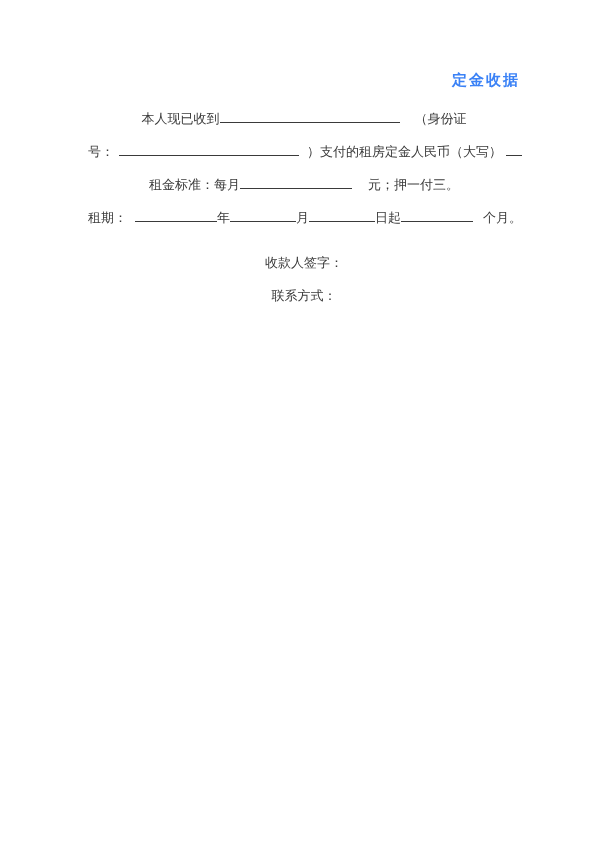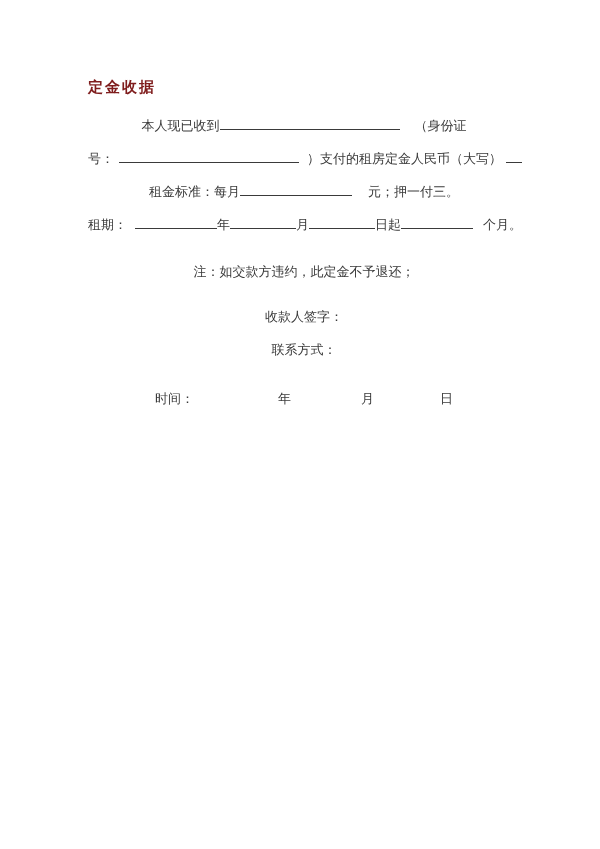--- a/index.html
+++ b/index.html
@@ -3,22 +3,22 @@
 <meta charset="utf-8">
 <style>
   html,body{margin:0;padding:0;background:#ffffff;}
   .page{
     width:600px;height:849px;background:#ffffff;overflow:hidden;
     font-family:"Liberation Sans","DejaVu Sans",sans-serif;
     color:#3a3a3a;font-size:13px;position:relative;
   }
   .content{padding:55px 80px 0 88px;}
   .doc-title{
-    text-align:left;font-weight:bold;font-size:15px;
-    letter-spacing:2px;line-height:33px;margin:15px 0 6px 0;color:#7f1d1d;
+    text-align:right;font-weight:bold;font-size:15px;
+    letter-spacing:2px;line-height:33px;margin:8px 0 6px 0;color:#3b82f6;
   }
   .line{margin:0;line-height:33px;white-space:nowrap;text-align:center;}
   .blank{
     display:inline-block;border-bottom:1px solid #3a3a3a;height:13px;
   }
   
   .b-received{width:180px;margin-right:15px;}
   .b-id{width:180px;margin-left:5px;margin-right:8px;}
   .b-short{width:16px;margin-left:4px;}
   .b-words{width:160px;margin-right:6px;}
@@ -47,21 +47,19 @@
     <p class="line"><span>本人现已收到</span><span class="blank b-received"></span><span>（身份证</span></p>
 
     <p class="line"><span>号：</span><span class="blank b-id"></span><span>）支付的租房定金人民币（大写）</span><span class="blank b-short"></span></p>
 
 
 
     <p class="line"><span>租金标准：</span><span>每月</span><span class="blank b-rent"></span><span>元；押一付三。</span></p>
 
     <p class="line"><span>租期：</span><span class="blank b-year"></span><span>年</span><span class="blank b-month"></span><span>月</span><span class="blank b-day"></span><span>日起</span><span class="blank b-months"></span><span>个月。</span></p>
 
-    <p class="line gap-notes">注：如交款方违约，此定金不予退还；</p>
 
     <p class="line gap-sign">收款人签字：</p>
     <p class="line">联系方式：</p>
 
-    <p class="line gap-date"><span>时间：</span><span class="date-year">年</span><span class="date-month">月</span><span class="date-day">日</span></p>
 
   </div>
 </div>
 
 </body></html>

